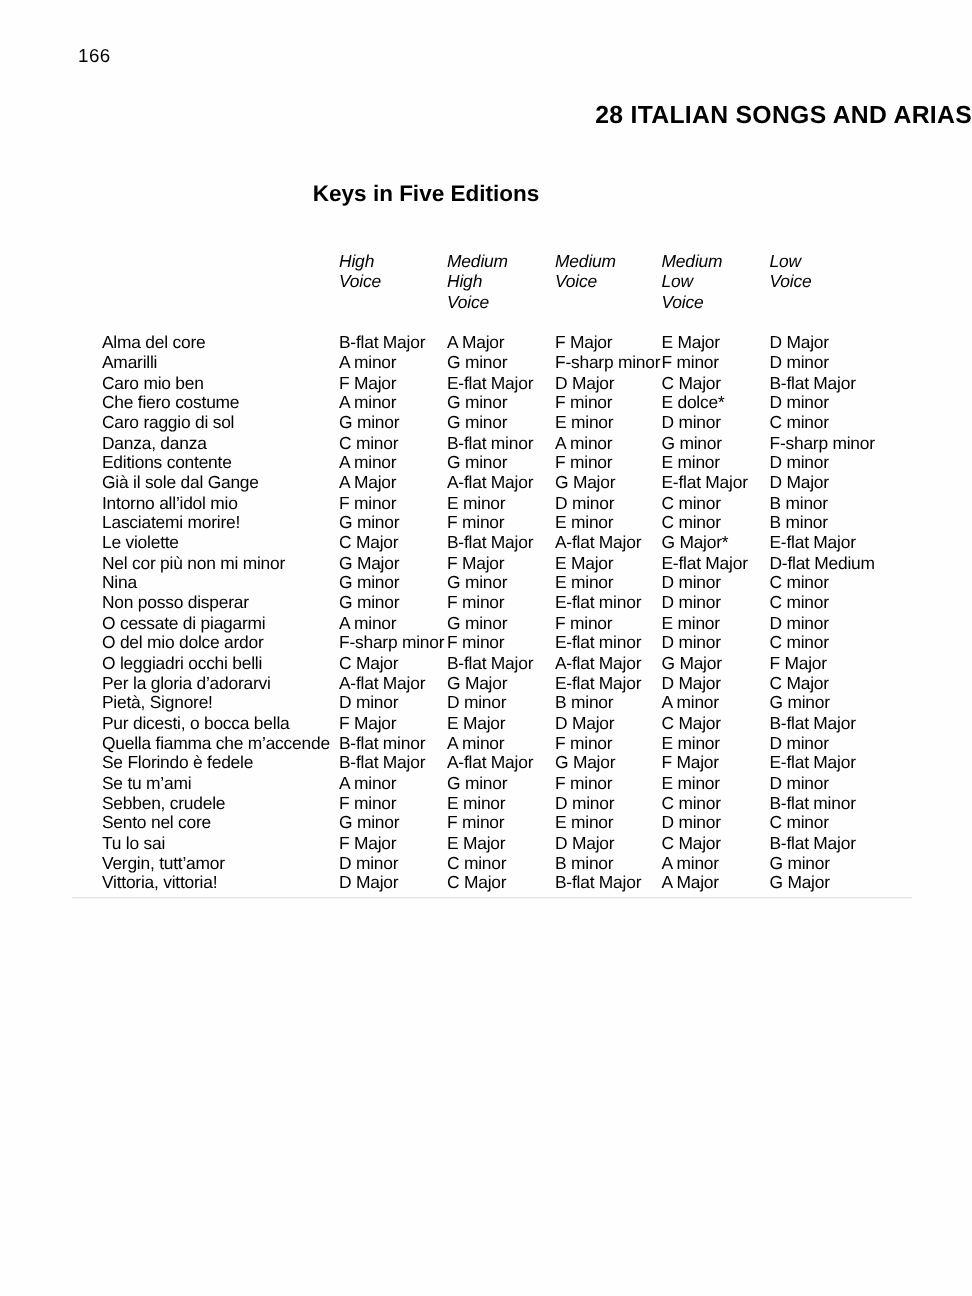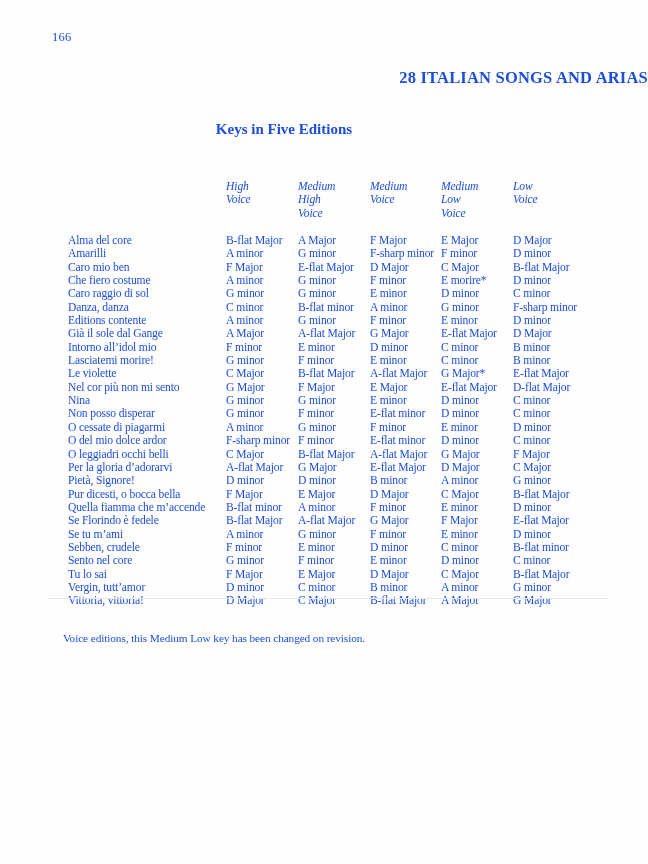--- a/index.html
+++ b/index.html
@@ -1,22 +1,22 @@
 <!DOCTYPE html>
 <html><head>
 <meta charset="utf-8">
 <style>
   html, body { margin: 0; padding: 0; background: #ffffff; }
   .page {
     position: relative;
     width: 648px;
     height: 864px;
     background: #fefefe;
-    font-family: Liberation Serif, serif;
-    color: #1d4ed8;
+    font-family: Liberation Sans, sans-serif;
+    color: #000000;
     overflow: hidden;
   }
   .page-number {
     position: absolute;
     left: 52px;
     top: 30px;
     font-size: 12.5px;
     letter-spacing: 0.3px;
   }
   .title-block {
@@ -37,21 +37,20 @@
     width: 568px;
     text-align: center;
     font-weight: bold;
     font-size: 15px;
   }
   .table {
     position: absolute;
     left: 68px;
     top: 168px;
     width: 540px;
-    margin-top: 12px;
   }
   .thead, .trow {
     display: grid;
     grid-template-columns: 158px 72px 72px 71px 72px 80px;
   }
   .thead .cell {
     font-style: italic;
     font-size: 11.6px;
     line-height: 13.3px;
     white-space: pre-line;
@@ -142,21 +141,21 @@
           <div class="cell key-cell">E-flat Major</div>
           <div class="cell key-cell">D Major</div>
           <div class="cell key-cell">C Major</div>
           <div class="cell key-cell">B-flat Major</div>
         </div>
         <div class="trow">
           <div class="cell title-cell">Che fiero costume</div>
           <div class="cell key-cell">A minor</div>
           <div class="cell key-cell">G minor</div>
           <div class="cell key-cell">F minor</div>
-          <div class="cell key-cell">E morire*</div>
+          <div class="cell key-cell">E dolce*</div>
           <div class="cell key-cell">D minor</div>
         </div>
         <div class="trow">
           <div class="cell title-cell">Caro raggio di sol</div>
           <div class="cell key-cell">G minor</div>
           <div class="cell key-cell">G minor</div>
           <div class="cell key-cell">E minor</div>
           <div class="cell key-cell">D minor</div>
           <div class="cell key-cell">C minor</div>
         </div>
@@ -202,26 +201,26 @@
         </div>
         <div class="trow">
           <div class="cell title-cell">Le violette</div>
           <div class="cell key-cell">C Major</div>
           <div class="cell key-cell">B-flat Major</div>
           <div class="cell key-cell">A-flat Major</div>
           <div class="cell key-cell">G Major*</div>
           <div class="cell key-cell">E-flat Major</div>
         </div>
         <div class="trow">
-          <div class="cell title-cell">Nel cor più non mi sento</div>
+          <div class="cell title-cell">Nel cor più non mi minor</div>
           <div class="cell key-cell">G Major</div>
           <div class="cell key-cell">F Major</div>
           <div class="cell key-cell">E Major</div>
           <div class="cell key-cell">E-flat Major</div>
-          <div class="cell key-cell">D-flat Major</div>
+          <div class="cell key-cell">D-flat Medium</div>
         </div>
         <div class="trow">
           <div class="cell title-cell">Nina</div>
           <div class="cell key-cell">G minor</div>
           <div class="cell key-cell">G minor</div>
           <div class="cell key-cell">E minor</div>
           <div class="cell key-cell">D minor</div>
           <div class="cell key-cell">C minor</div>
         </div>
         <div class="trow">
@@ -343,16 +342,15 @@
           <div class="cell key-cell">B-flat Major</div>
           <div class="cell key-cell">A Major</div>
           <div class="cell key-cell">G Major</div>
         </div>
       </div>
   </div>
 
   <div class="divider"></div>
 
   <div class="footnote">
-    <div>Voice editions, this Medium Low key has been changed on revision.</div>
   </div>
 
 </div>
 
 </body></html>

